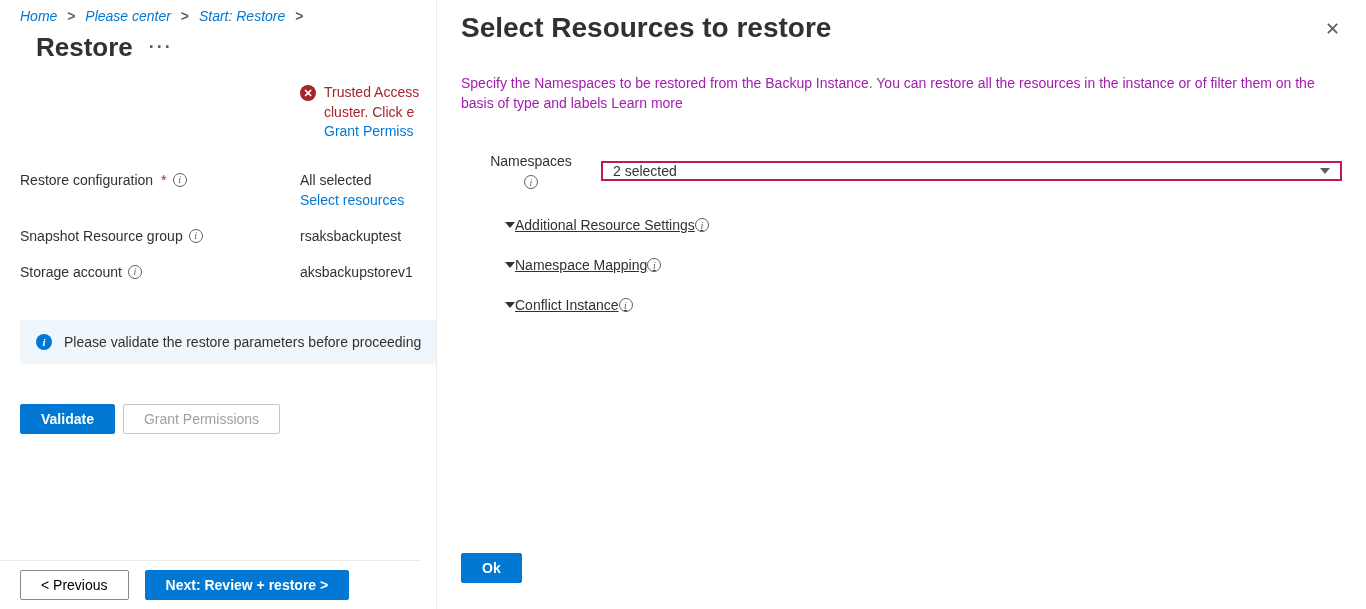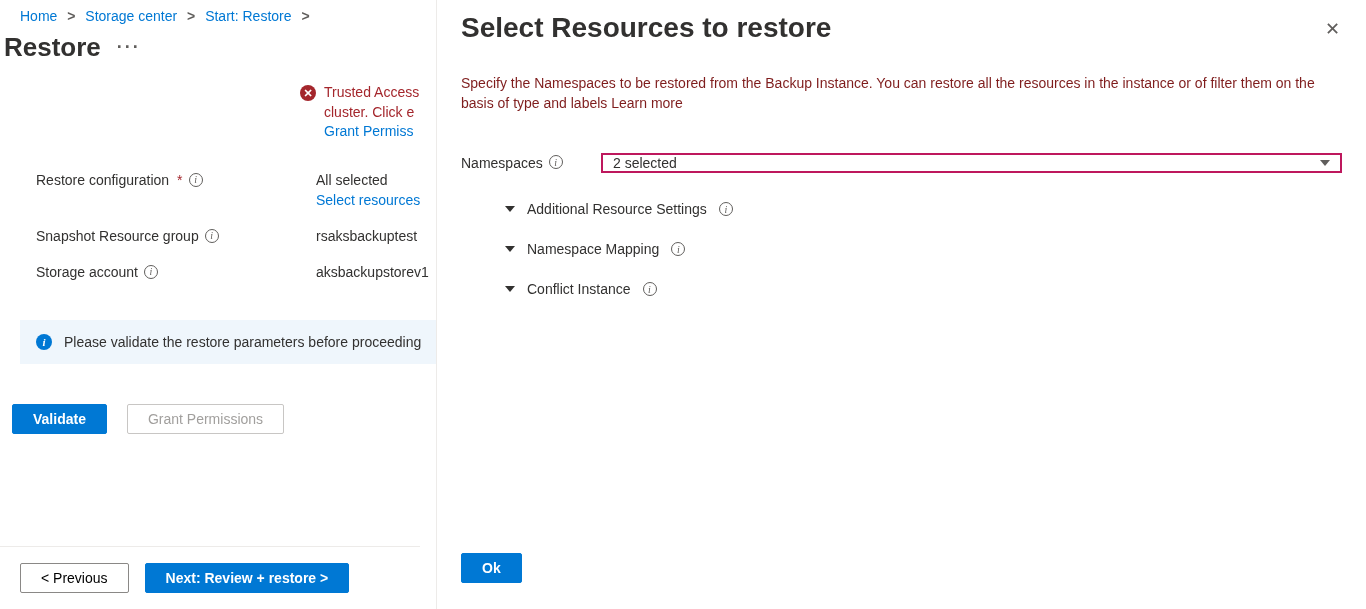--- a/index.html
+++ b/index.html
@@ -12,24 +12,24 @@
       font-size: 14px;
       color: #323130;
       background: #fff;
       width: 1366px;
       height: 609px;
       overflow: hidden;
       position: relative;
     }
     a { color: #0078d4; text-decoration: none; cursor: pointer; }
     .breadcrumb { padding: 8px 20px 4px; font-size: 14px; color: #605e5c; }
-    .breadcrumb a { color: #0078d4; }
+    .breadcrumb a { color: #0078d4; font-style: italic; }
     .breadcrumb .sep { margin: 0 6px; color: #605e5c; font-weight: 600; }
     .page-title {
-      padding: 4px 4px 20px;
+      padding: 4px 36px 20px;
       font-size: 26px;
       font-weight: 600;
       display: flex;
       align-items: center;
     }
     .page-title .dots { margin-left: 16px; color: #605e5c; font-size: 18px; letter-spacing: 2px; }
     .left-pane { width: 800px; padding-right: 0; }
     .error-row {
       margin: 0 0 20px 300px;
       display: flex;
@@ -43,21 +43,21 @@
       display: inline-flex; align-items: center; justify-content: center;
       font-size: 11px; font-weight: bold;
       flex-shrink: 0;
       margin-top: 2px;
     }
     .error-text { color: #a4262c; line-height: 1.4; }
     .error-text .link { color: #0078d4; }
     .form-row {
       display: flex;
       align-items: flex-start;
-      padding: 10px 36px;
+      padding: 10px 20px;
     }
     .form-label { width: 280px; display: flex; align-items: center; gap: 6px; }
     .form-value { flex: 1; }
     .form-value .sub-link { color: #0078d4; font-size: 14px; display: block; margin-top: 4px; }
     .req { color: #a4262c; margin-left: 2px; }
     .info-icon {
       width: 14px; height: 14px; border: 1px solid #605e5c; border-radius: 50%;
       display: inline-flex; align-items: center; justify-content: center;
       font-size: 10px; color: #605e5c;
       font-family: Georgia, serif; font-style: italic;
@@ -71,41 +71,41 @@
       gap: 12px;
       font-size: 14px;
     }
     .info-bar-icon {
       width: 16px; height: 16px; border-radius: 50%;
       background: #0078d4; color: #fff;
       display: inline-flex; align-items: center; justify-content: center;
       font-size: 11px; font-weight: bold; font-family: Georgia, serif; font-style: italic;
       flex-shrink: 0;
     }
-    .btn-row { padding: 0 12px; display: flex; gap: 20px; }
+    .btn-row { padding: 0 20px; display: flex; gap: 8px; }
     .btn {
       padding: 6px 20px;
       font-size: 14px;
       border: 1px solid #8a8886;
       background: #fff;
       cursor: pointer;
       border-radius: 2px;
     }
     .btn-primary {
       background: #0078d4;
       border-color: #0078d4;
       color: #fff;
       font-weight: 600;
     }
     .btn-disabled { color: #a19f9d; border-color: #c8c6c4; cursor: default; }
     .footer-bar {
       position: absolute;
       bottom: 0; left: 0;
       width: 420px;
-      padding: 16px 20px;
+      padding: 9px 20px;
       border-top: 1px solid #edebe9;
       display: flex;
       gap: 16px;
     }
     
     .side-panel {
       position: absolute;
       top: 0; right: 0;
       width: 930px;
       height: 100%;
@@ -118,33 +118,33 @@
       top: 14px; right: 22px;
       font-size: 18px;
       color: #605e5c;
       cursor: pointer;
       background: none; border: none;
       padding: 4px;
     }
     .panel-title { font-size: 28px; font-weight: 600; padding: 4px 0 30px; }
     .panel-desc {
       font-size: 14px;
-      color: #7f1d1d;
+      color: #a21caf;
       line-height: 1.4;
       margin-bottom: 40px;
       max-width: 860px;
     }
     .panel-row {
       display: flex;
       align-items: center;
       margin-bottom: 28px;
     }
     .panel-label {
       width: 140px;
-      display: flex; align-items: flex-start; gap: 6px;
+      display: flex; align-items: center; gap: 6px; flex-direction: column;
     }
     .dropdown {
       flex: 1;
       border: 2px solid #be185d;
       border-radius: 0;
       height: 20px;
       display: flex;
       align-items: center;
       justify-content: space-between;
       padding: 0 10px;
@@ -156,45 +156,45 @@
     .chevron-down {
       width: 0; height: 0;
       border-left: 5px solid transparent;
       border-right: 5px solid transparent;
       border-top: 6px solid #605e5c;
     }
     .exp-section {
       margin: 24px 0 24px 44px;
       display: flex;
       align-items: center;
-      gap: 12px;
       font-size: 14px;
       color: #323130;
       cursor: pointer;
+      text-decoration: underline;
     }
     .chevron-mini {
       width: 0; height: 0;
       border-left: 5px solid transparent;
       border-right: 5px solid transparent;
       border-top: 6px solid #323130;
     }
     .panel-footer {
       position: absolute;
       bottom: 26px;
       left: 24px;
     }
   </style>
 </head>
 <body>
 
 <div class="left-pane">
   <div class="breadcrumb">
     <a>Home</a>
     <span class="sep">&gt;</span>
-    <a>Storage center</a>
+    <a>Please center</a>
     <span class="sep">&gt;</span>
     <a>Start: Restore</a>
     <span class="sep">&gt;</span>
   </div>
 
   <div class="page-title">
     <span>Restore</span>
     <span class="dots">···</span>
   </div>
 

